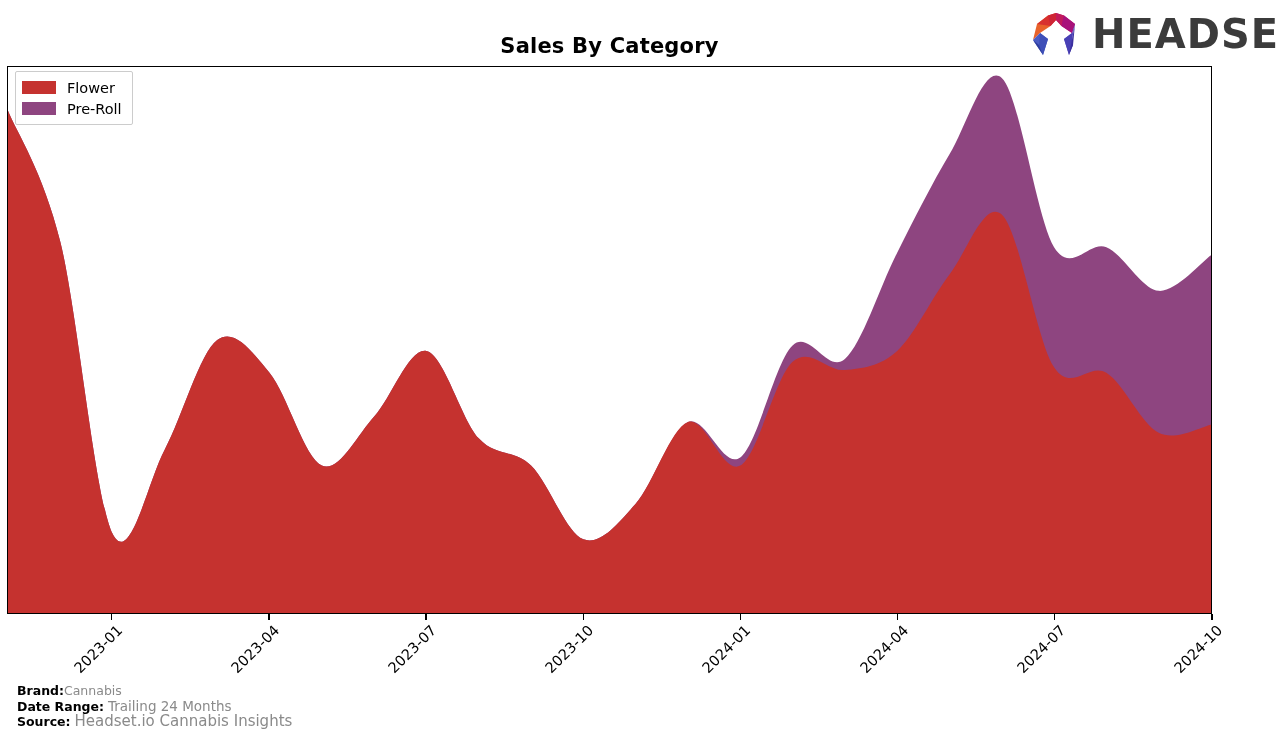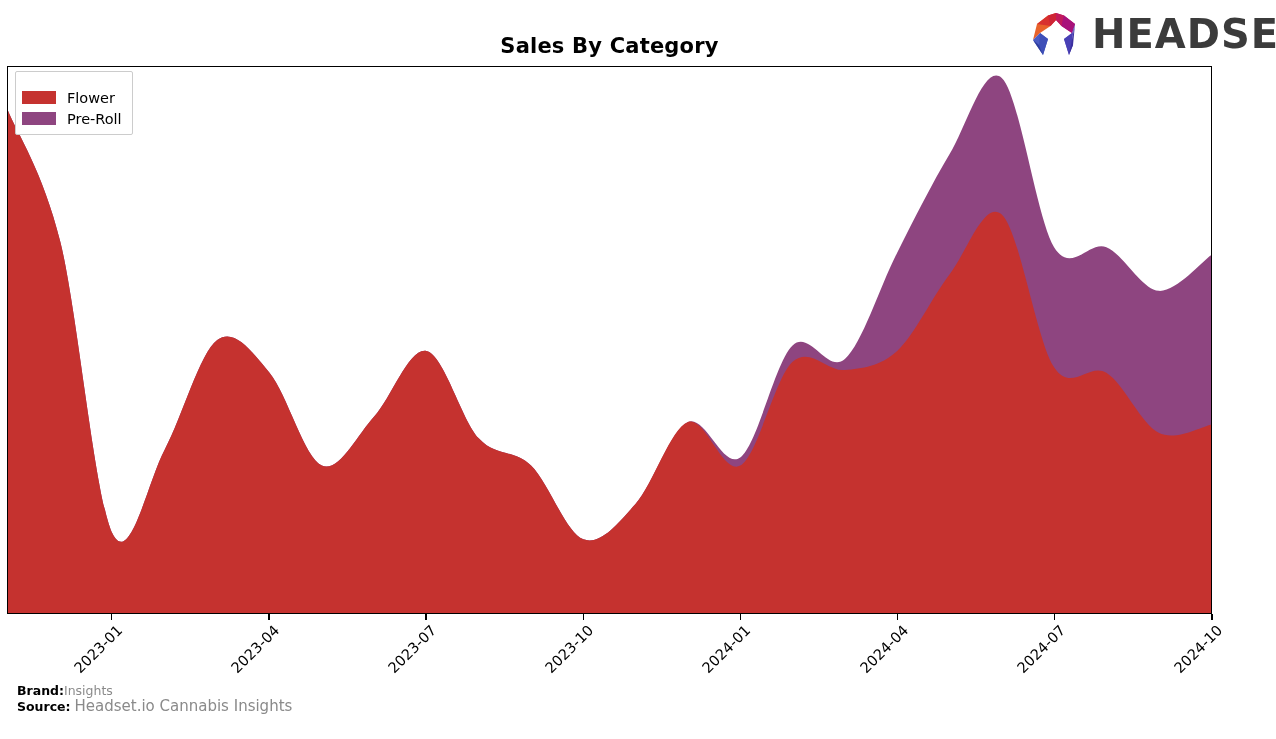--- a/index.html
+++ b/index.html
@@ -58,21 +58,21 @@
   }
   #plot-svg { position: absolute; left: 0; top: 0; display: block; }
 
   
   #legend {
     position: absolute;
     left: 15px; top: 71px;
     background: #ffffff;
     border: 1px solid #cccccc;
     border-radius: 2px;
-    padding: 15px 10px 5px 6px;
+    padding: 5px 10px 5px 6px;
     z-index: 5;
   }
   .legend-row {
     display: flex;
     align-items: center;
     height: 21px;
   }
   .legend-swatch {
     width: 34px; height: 13px;
     margin-right: 11px;
@@ -179,21 +179,25 @@
       <div class="tick-mark" style="left: 897.002px;"></div>
       <div class="tick-label" style="left: 835.652px; width: 64px;">2024-04</div>
       <div class="tick-mark" style="left: 1054.18px;"></div>
       <div class="tick-label" style="left: 992.826px; width: 64px;">2024-07</div>
       <div class="tick-mark" style="left: 1211.35px;"></div>
       <div class="tick-label" style="left: 1150px; width: 64px;">2024-10</div>
     </div>
 
   <div id="footer">
     <div class="footer-row" id="footer-row-brand">
-      <span class="footer-key">Brand:</span><span class="footer-val">Insights</span>
+      <span class="footer-key">Brand:</span><span class="footer-val">Cannabis</span>
+    </div>
+    <div class="footer-row" id="footer-row-date">
+      <span class="footer-key">Date Range:</span>
+      <span class="footer-val">Trailing 24 Months</span>
     </div>
     <div class="footer-row" id="footer-row-src">
       <span class="footer-key">Source:</span>
       <span class="footer-val">Headset.io Cannabis Insights</span>
     </div>
   </div>
 
 </div>
 
 </body></html>

